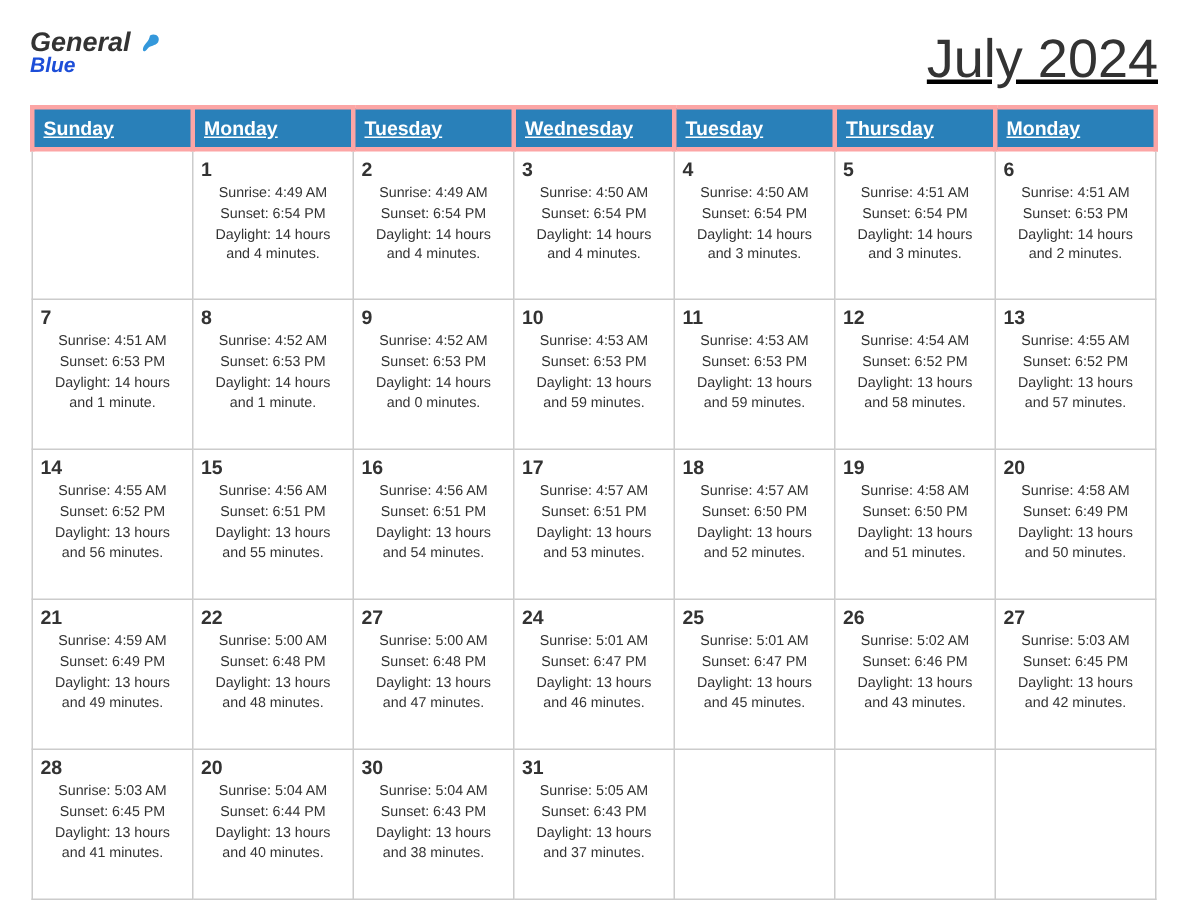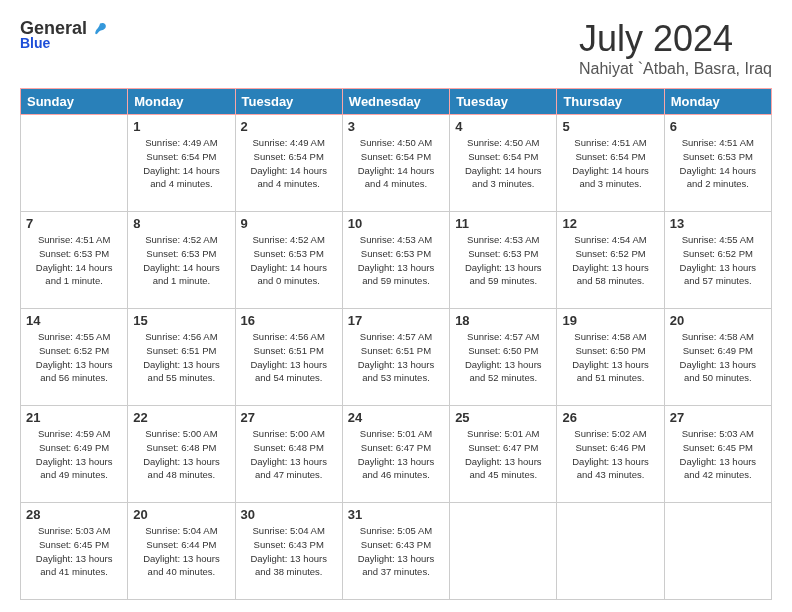--- a/index.html
+++ b/index.html
@@ -20,28 +20,30 @@
     .header {
       display: flex;
       justify-content: space-between;
       align-items: flex-start;
       margin-bottom: 10px;
     }
     .logo {
       display: flex;
       flex-direction: column;
       align-items: flex-start;
+      font-style: italic;
     }
     .logo-icon {
       width: 18px;
       height: 18px;
       margin-left: 2px;
     }
     .title-block {
-      text-align: left;
+      text-align: right;
+      text-decoration: underline;
     }
     .month-title {
       font-size: 36px;
       color: #333;
       font-weight: normal;
     }
     .location-title {
       font-size: 16px;
       color: #555;
     }
@@ -51,21 +53,22 @@
       border-collapse: collapse;
       width: 100%;
       table-layout: fixed;
     }
     .calendar th {
       background-color: #2980b9;
       color: white;
       text-align: left;
       padding: 5px 6px;
       font-size: 13px;
-      border: 1px solid #fca5a5;
+      border: 3px solid #fca5a5;
+      text-decoration: underline;
     }
     .calendar td {
       border: 1px solid #ccc;
       vertical-align: top;
       padding: 4px 5px;
       font-size: 10px;
       color: #333;
       height: 88px;
     }
     .day-number {
@@ -94,21 +97,20 @@
       <div style="display:flex; align-items:center; gap:2px;">
         <span style="font-size:18px; color:#333; font-weight:bold;">General</span>
         <svg class="logo-icon" viewBox="0 0 20 20" width="20" height="20">
           <path d="M10 4 C14 2, 18 5, 16 9 C14 12, 10 11, 8 14 C6 17, 4 16, 5 13 C6 10, 9 9, 10 4Z" fill="#3498db"></path>
         </svg>
       </div>
       <span style="font-size:14px; color:#1d4ed8; font-weight:bold; margin-top:-4px;">Blue</span>
     </div>
     <div class="title-block">
       <div class="month-title">July 2024</div>
-      <div class="location-title">Nahiyat `Atbah, Basra, Iraq</div>
     </div>
   </div>
 
   <table class="calendar" id="cal-table">
     <thead>
       <tr id="header-row">
           <th>Sunday</th>
           <th>Monday</th>
           <th>Tuesday</th>
           <th>Wednesday</th>

